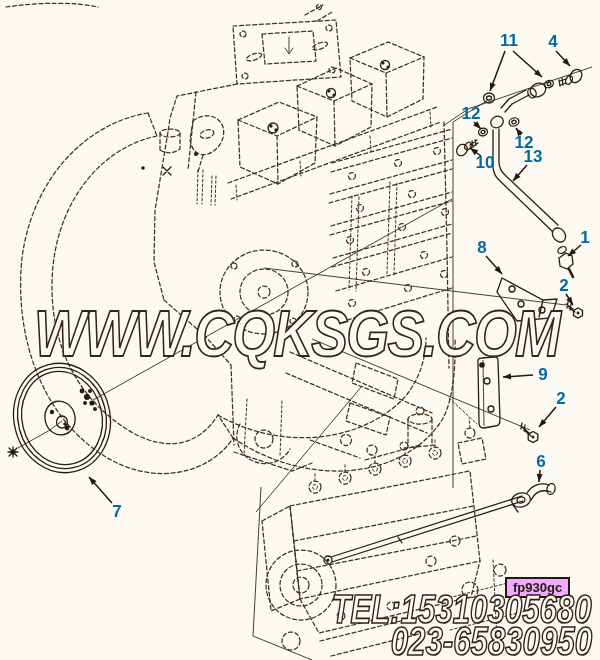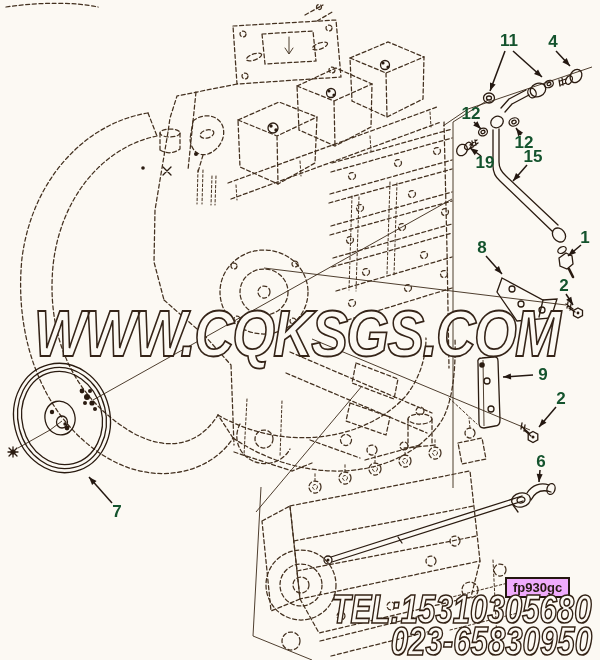--- a/index.html
+++ b/index.html
@@ -18,21 +18,21 @@
   .phone{position:absolute;right:8px;z-index:4;white-space:nowrap;
     font:bold italic 40px/40px "Liberation Sans",sans-serif;
     color:#fcf9f3;-webkit-text-stroke:1.7px #33221500;transform:scaleX(0.78);transform-origin:right top;
     -webkit-text-stroke:1.7px #332215;}
   .phone1{top:589px;}
   .phone2{top:621px;}
   .code-badge{position:absolute;left:505px;top:577px;z-index:4;
     border:2px solid #241810;background:#f0abfc;padding:1px 6px;
     font:bold 13px/15px "Liberation Sans",sans-serif;color:#241810;}
   .callout{position:absolute;z-index:5;transform:translate(-50%,-52%);
-    font:bold 17px "Liberation Sans",sans-serif;color:#14532d;}
+    font:bold 17px "Liberation Sans",sans-serif;color:#0369a1;}
   #callout-arrows line{stroke:#241811;stroke-width:1.5;}
   #callout-arrows polygon{fill:#241811;}
 </style>
 </head>
 <body>
 
 <div id="stage">
 
 <svg id="art" width="600" height="660" viewBox="0 0 600 660" xmlns="http://www.w3.org/2000/svg">
 
@@ -326,22 +326,22 @@
 
 <div class="watermark">WWW.CQKSGS.COM</div>
 <div class="code-badge">fp930gc</div>
 <div class="phone phone1">TEL:15310305680</div>
 <div class="phone phone2">023-65830950</div>
 
 <div class="callout" style="left: 509px; top: 41px;">11</div>
     <div class="callout" style="left: 553px; top: 42px;">4</div>
     <div class="callout" style="left: 471px; top: 114px;">12</div>
     <div class="callout" style="left: 524px; top: 143px;">12</div>
-    <div class="callout" style="left: 485px; top: 163px;">19</div>
-    <div class="callout" style="left: 533px; top: 157px;">15</div>
+    <div class="callout" style="left: 485px; top: 163px;">10</div>
+    <div class="callout" style="left: 533px; top: 157px;">13</div>
     <div class="callout" style="left: 585px; top: 238px;">1</div>
     <div class="callout" style="left: 482px; top: 248px;">8</div>
     <div class="callout" style="left: 564px; top: 286px;">2</div>
     <div class="callout" style="left: 543px; top: 375px;">9</div>
     <div class="callout" style="left: 561px; top: 399px;">2</div>
     <div class="callout" style="left: 541px; top: 462px;">6</div>
     <div class="callout" style="left: 117px; top: 512px;">7</div>
   </div>
 
 </body></html>

